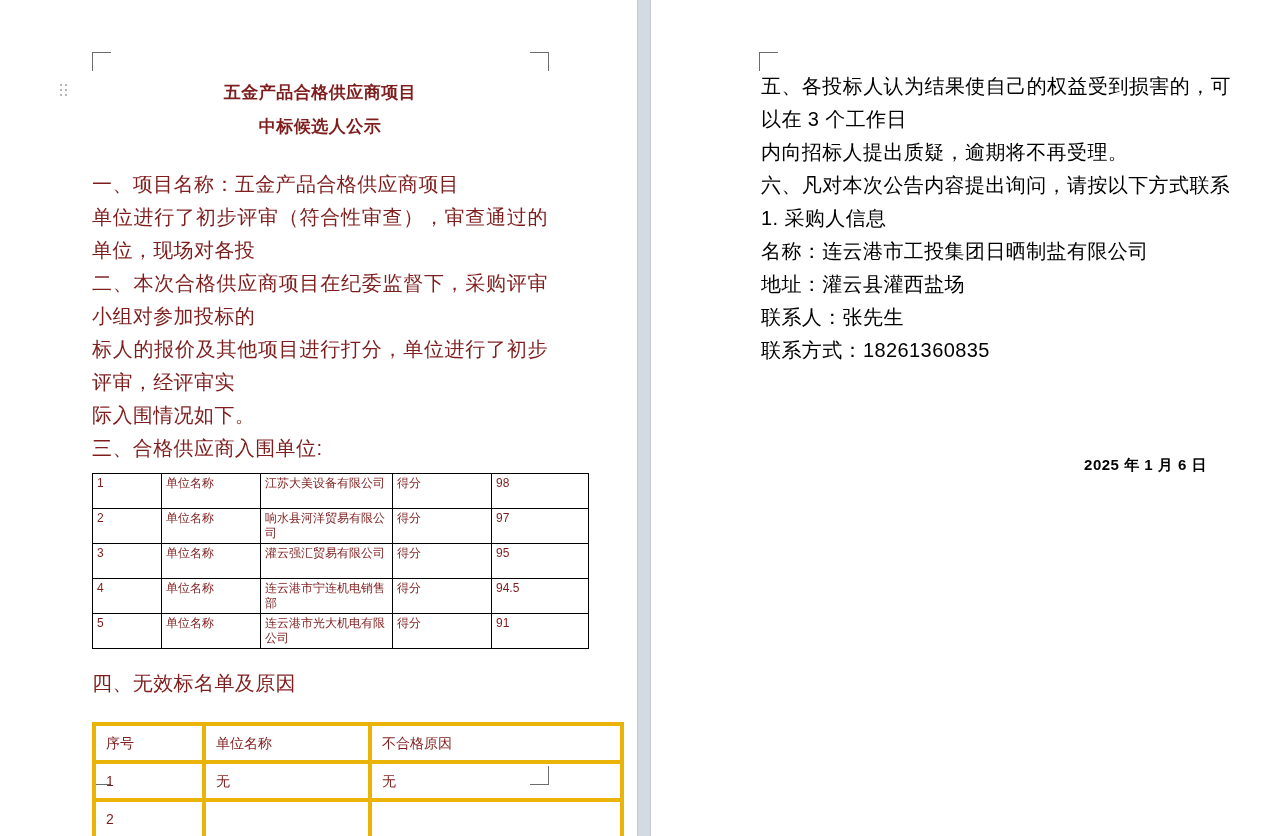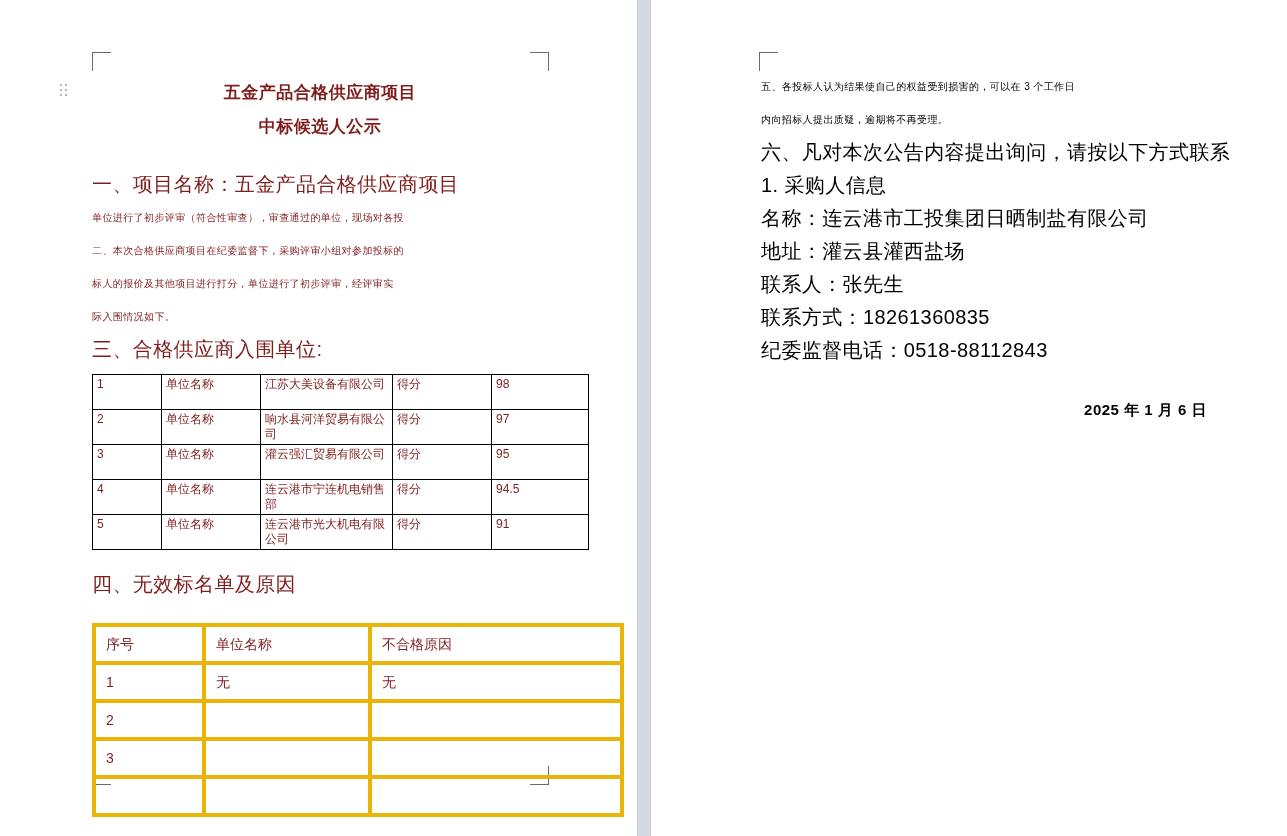--- a/index.html
+++ b/index.html
@@ -82,21 +82,21 @@
   .doc-title {
     text-align: center;
     font-size: 17px;
     font-weight: bold;
     line-height: 34px;
     letter-spacing: 0.5px;
   }
 
   p.body-line {
     margin: 0;
-    font-size: 10px;
+    font-size: 20px;
     line-height: 33px;
     letter-spacing: 0.4px;
     text-align: justify;
   }
   p.para {
     margin: 0;
     font-size: 20px;
     line-height: 33px;
     letter-spacing: 0.4px;
     text-align: justify;
@@ -138,21 +138,21 @@
     line-height: 18px;
     padding: 8px 10px;
     vertical-align: middle;
     height: 18px;
   }
   .t2 .c1 { width: 86px; }
   .t2 .c2 { width: 142px; }
   .t2 .c3 { width: 228px; }
 
   .date-line {
-    margin-top: 34px;
+    margin-top: 89px;
     text-align: right;
     font-size: 15px;
     font-weight: bold;
     letter-spacing: 0.5px;
     padding-right: 24px;
   }
 </style>
 </head>
 <body>
 
@@ -270,19 +270,18 @@
 
     <div class="content-right">
       <p class="body-line">五、各投标人认为结果使自己的权益受到损害的，可以在 3 个工作日</p>
       <p class="body-line">内向招标人提出质疑，逾期将不再受理。</p>
       <p class="para">六、凡对本次公告内容提出询问，请按以下方式联系</p>
       <p class="para">1. 采购人信息</p>
       <p class="para">名称：连云港市工投集团日晒制盐有限公司</p>
       <p class="para">地址：灌云县灌西盐场</p>
       <p class="para">联系人：张先生</p>
       <p class="para">联系方式：18261360835</p>
-      <p class="para">纪委监督电话：0518-88112843</p>
 
       <div class="date-line">2025 年 1 月 6 日</div>
     </div>
   </div>
 
 </div>
 
 </body></html>

